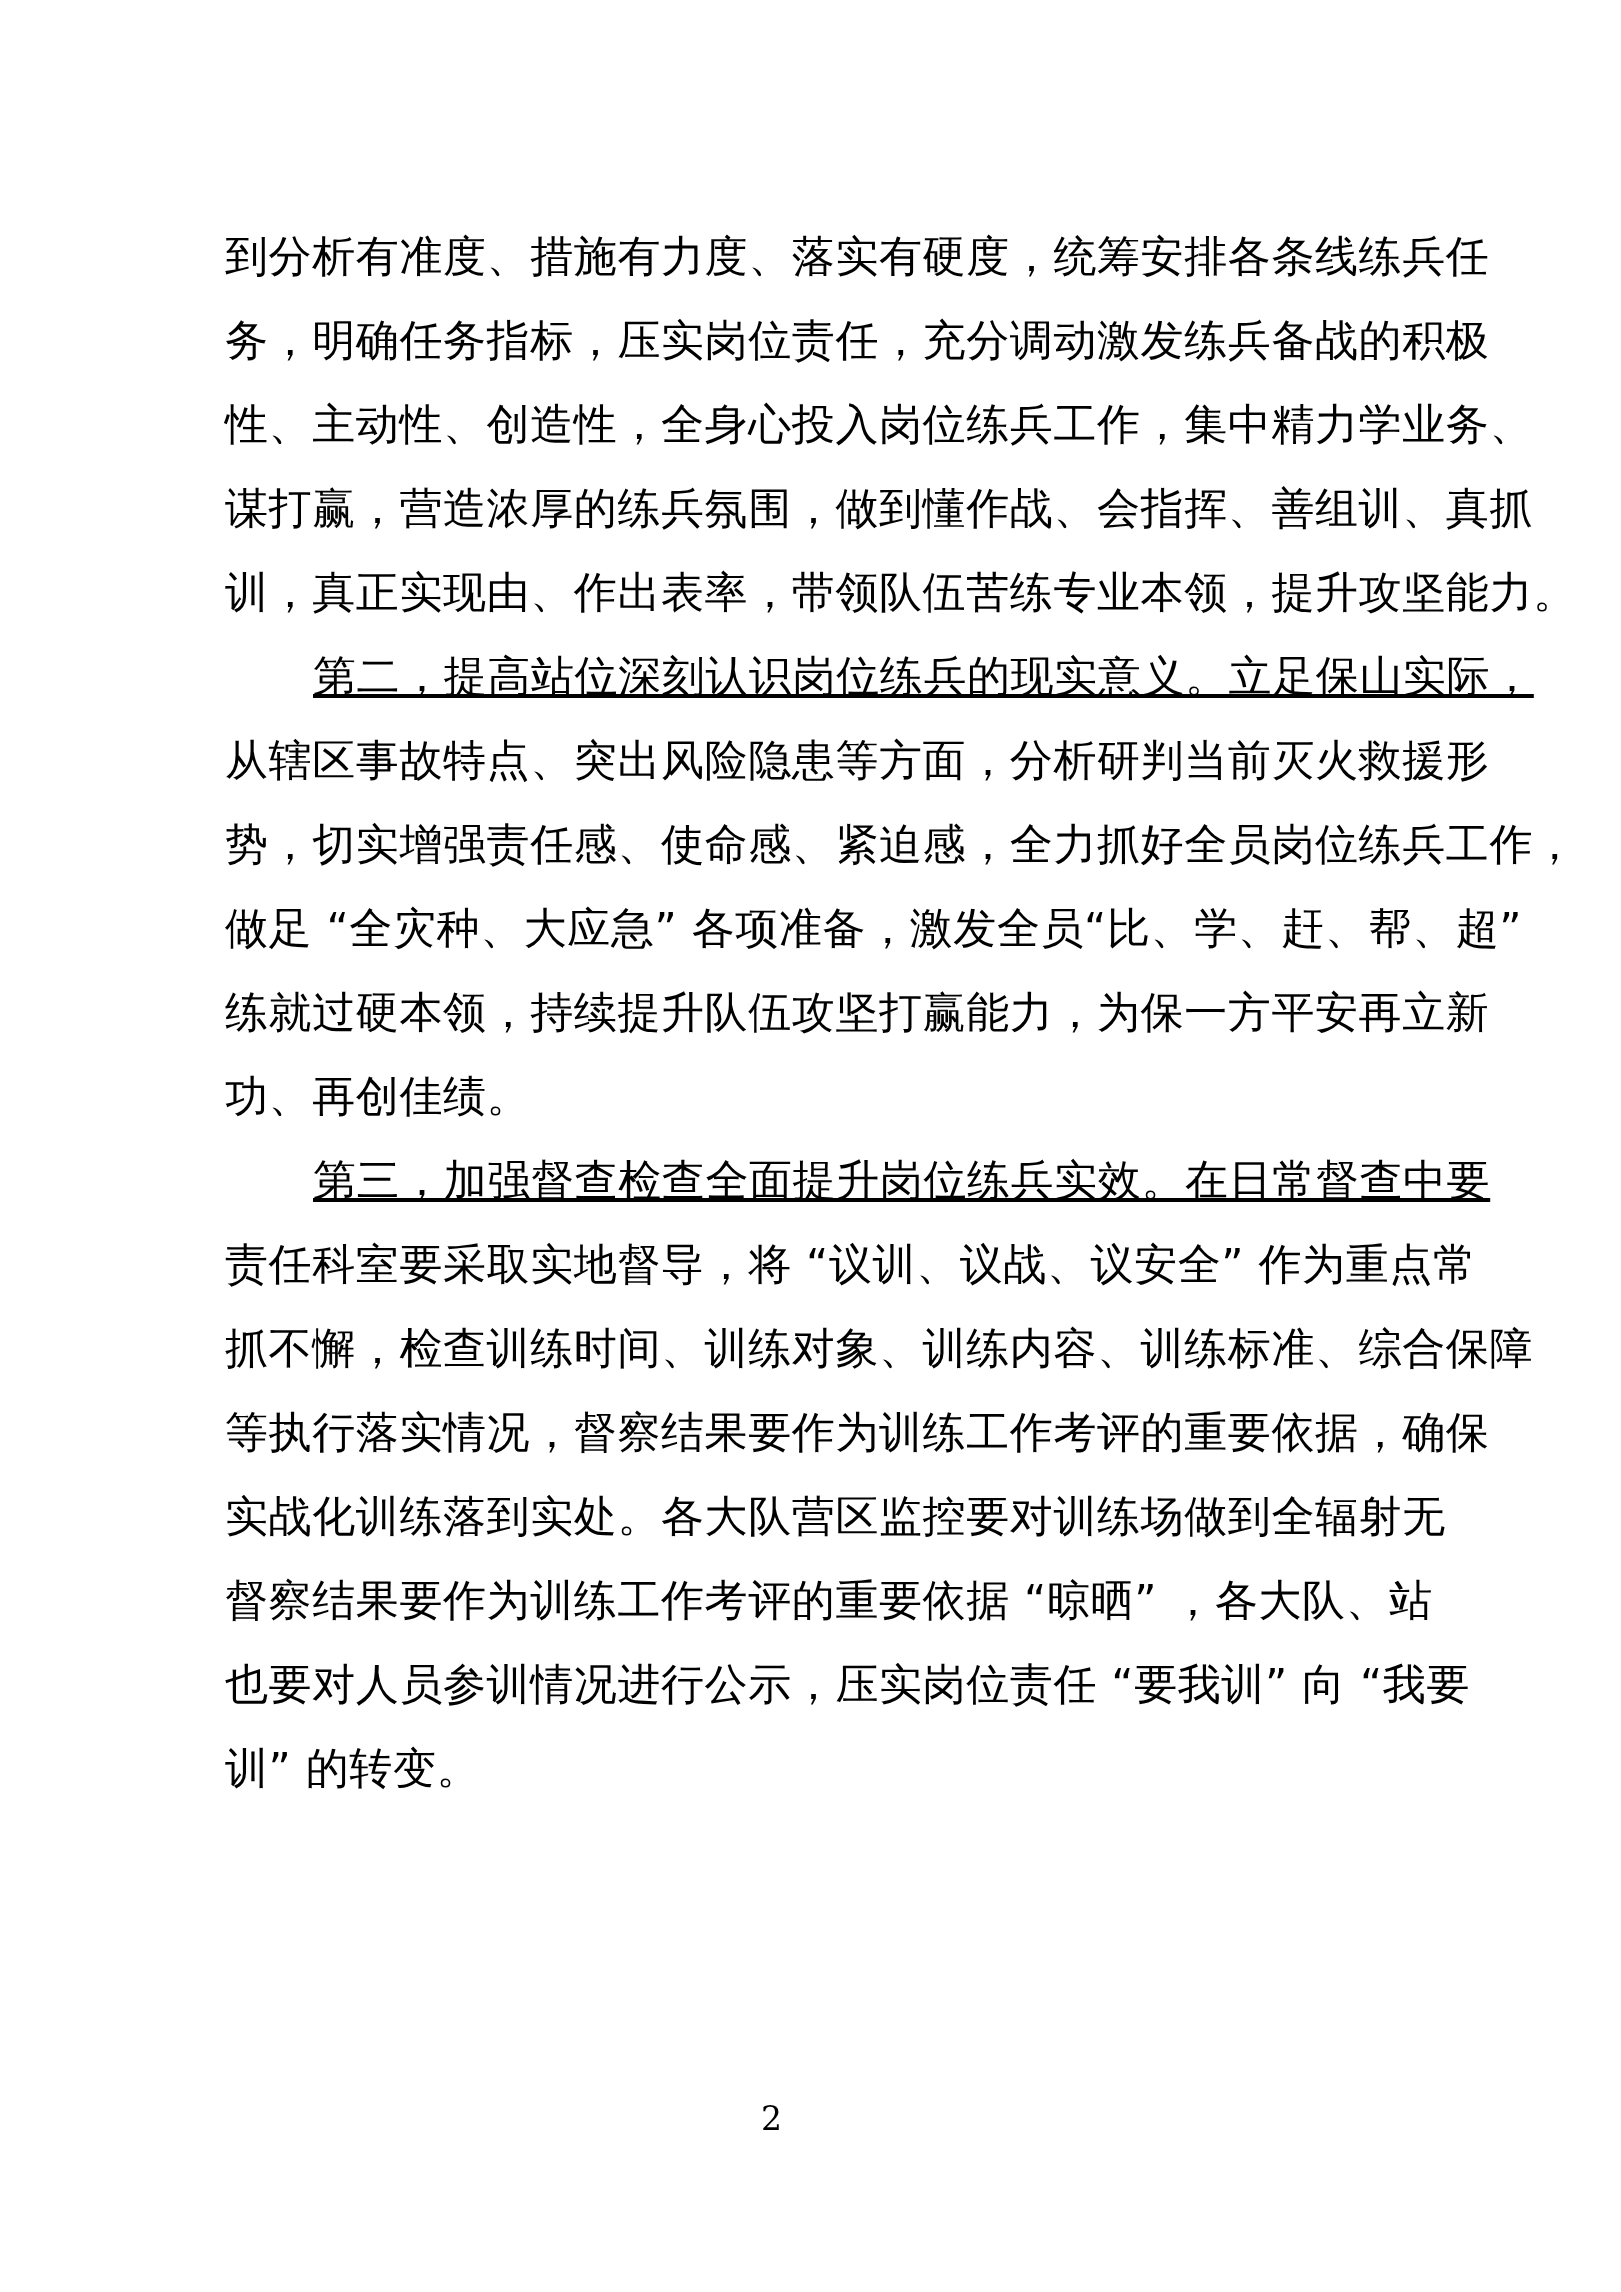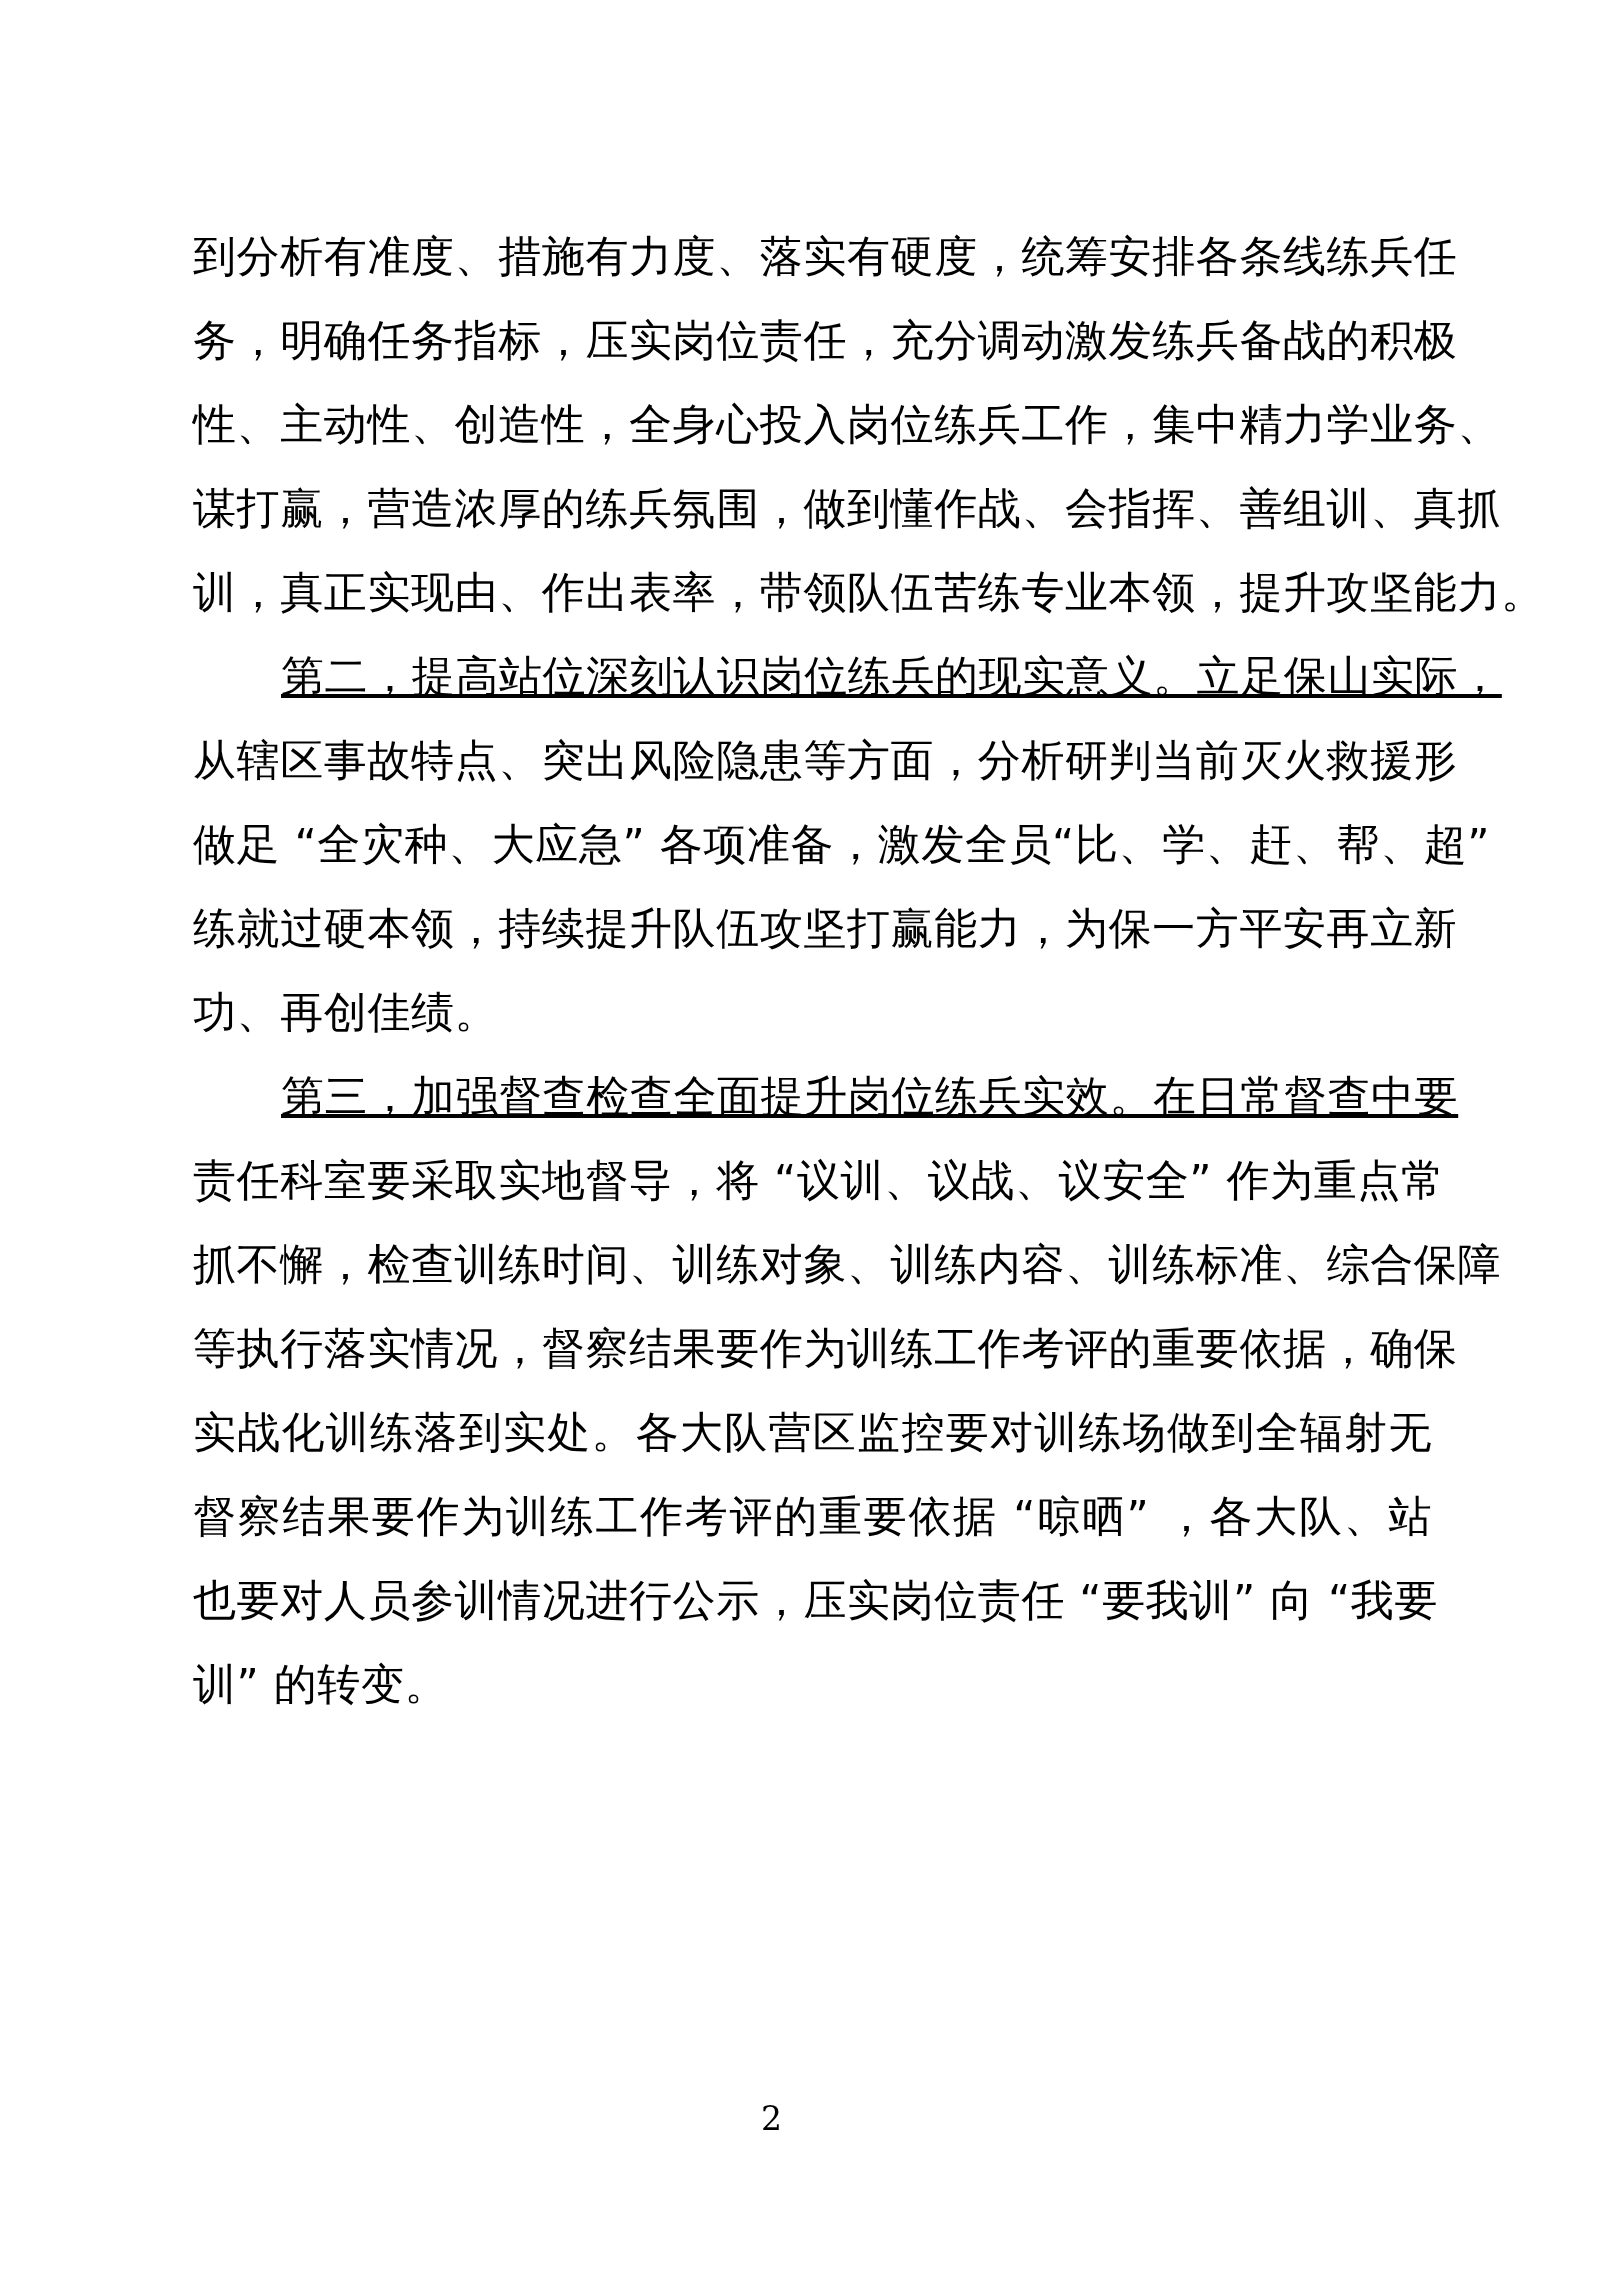--- a/index.html
+++ b/index.html
@@ -31,20 +31,21 @@
     }
     .line {
       display: block;
       height: 84px;
       line-height: 69px;
       font-size: 43px;
       white-space: nowrap;
       letter-spacing: 0.6px;
       text-align: justify;
       text-align-last: justify;
+      margin-left: 32px;
     }
     .line.last {
       text-align-last: left;
     }
     .line.indent {
       padding-left: 88px;
       text-decoration: underline;
     }
     .page-number {
       position: absolute;
@@ -67,20 +68,21 @@
       <span class="line">到分析有准度、措施有力度、落实有硬度，统筹安排各条线练兵任</span>
       <span class="line">务，明确任务指标，压实岗位责任，充分调动激发练兵备战的积极</span>
       <span class="line">性、主动性、创造性，全身心投入岗位练兵工作，集中精力学业务、</span>
       <span class="line">谋打赢，营造浓厚的练兵氛围，做到懂作战、会指挥、善组训、真抓</span>
       <span class="line last">训，真正实现由、作出表率，带领队伍苦练专业本领，提升攻坚能力。</span>
     </div>
 
     <div>
       <span class="line indent">第二，提高站位深刻认识岗位练兵的现实意义。立足保山实际，</span>
       <span class="line">从辖区事故特点、突出风险隐患等方面，分析研判当前灭火救援形</span>
+      <span class="line">势，切实增强责任感、使命感、紧迫感，全力抓好全员岗位练兵工作，</span>
       <span class="line">做足 “全灾种、大应急” 各项准备，激发全员“比、学、赶、帮、超”</span>
       <span class="line">练就过硬本领，持续提升队伍攻坚打赢能力，为保一方平安再立新</span>
       <span class="line last">功、再创佳绩。</span>
     </div>
 
     <div>
       <span class="line indent">第三，加强督查检查全面提升岗位练兵实效。在日常督查中要</span>
       <span class="line">责任科室要采取实地督导，将 “议训、议战、议安全” 作为重点常</span>
       <span class="line">抓不懈，检查训练时间、训练对象、训练内容、训练标准、综合保障</span>
       <span class="line">等执行落实情况，督察结果要作为训练工作考评的重要依据，确保</span>

